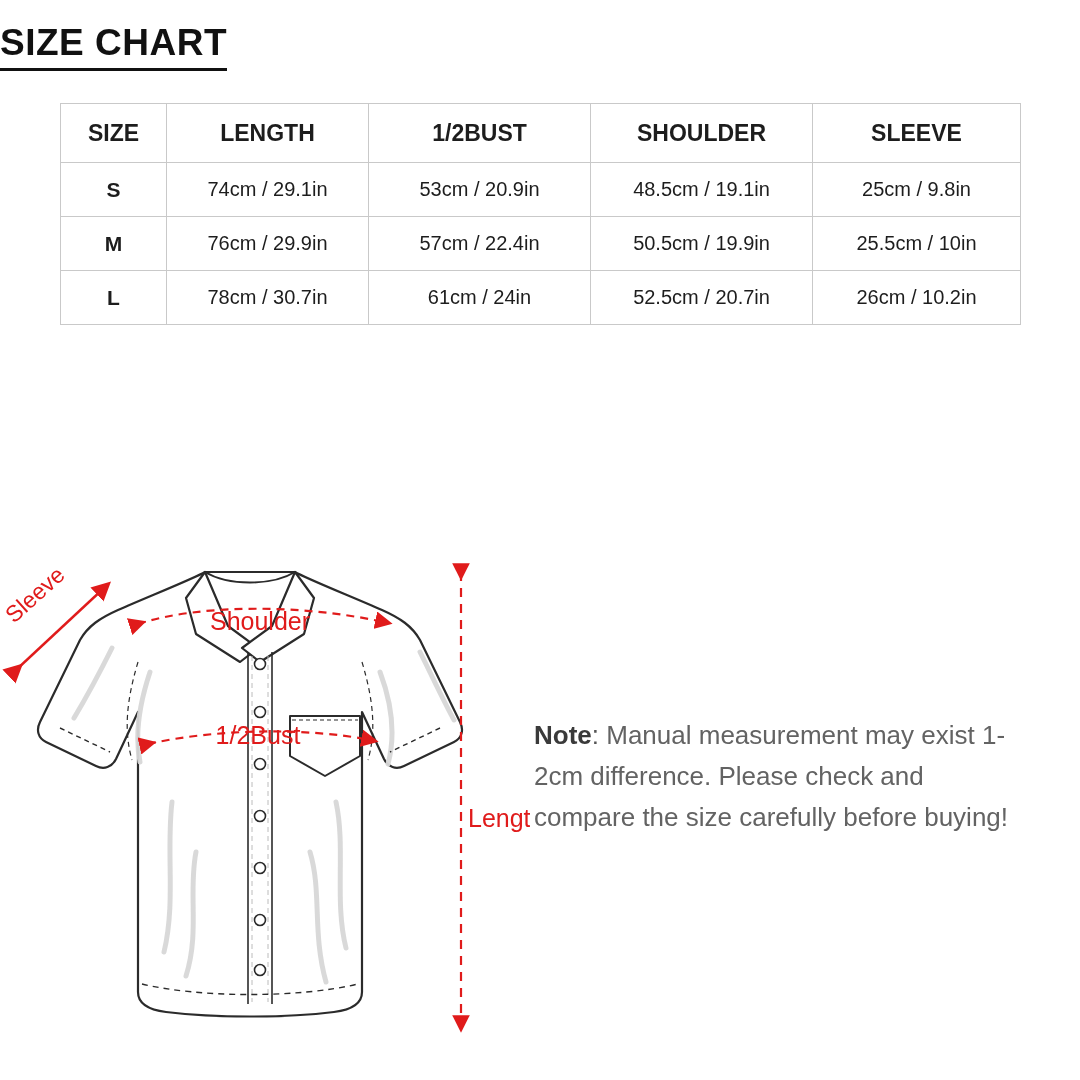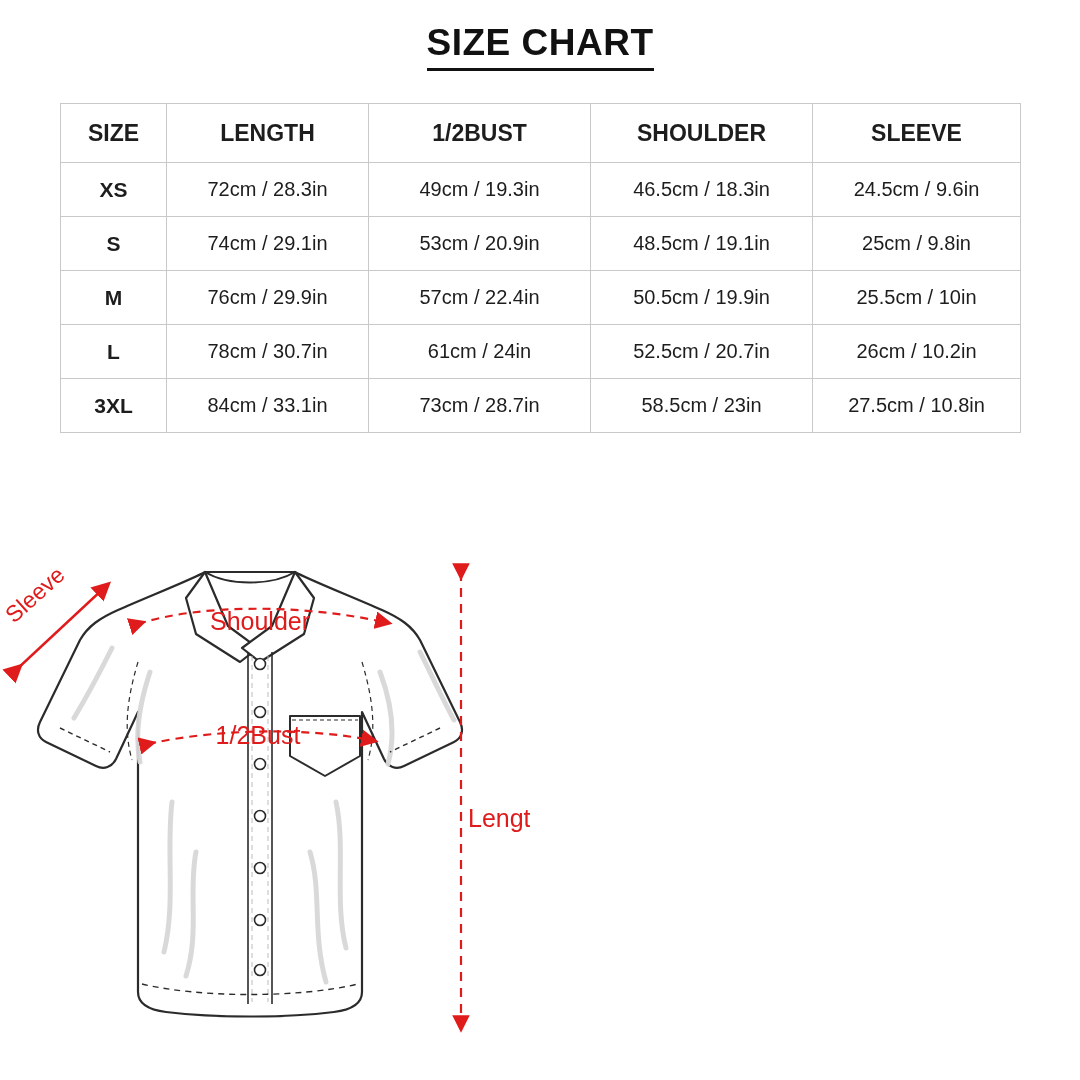--- a/index.html
+++ b/index.html
@@ -11,21 +11,21 @@
     width: 1080px;
     height: 1080px;
     font-family: "Liberation Sans", sans-serif;
     color: #1a1a1a;
     position: relative;
     overflow: hidden;
   }
 
   
   .title-wrap {
-    text-align: center;
+    text-align: left;
     padding-top: 22px;
   }
   .title {
     display: inline-block;
     font-size: 37px;
     font-weight: bold;
     letter-spacing: 0.5px;
     color: #111;
     border-bottom: 3px solid #111;
     padding-bottom: 4px;
@@ -123,53 +123,39 @@
       <tr>
         <th>SIZE</th>
         <th>LENGTH</th>
         <th>1/2BUST</th>
         <th>SHOULDER</th>
         <th>SLEEVE</th>
       </tr>
     </thead>
     <tbody>
       <tr>
-        <td class="size-col">XS</td>
-        <td>72cm / 28.3in</td>
-        <td>49cm / 19.3in</td>
-        <td>46.5cm / 18.3in</td>
-        <td>24.5cm / 9.6in</td>
-      </tr>
-      <tr>
         <td class="size-col">S</td>
         <td>74cm / 29.1in</td>
         <td>53cm / 20.9in</td>
         <td>48.5cm / 19.1in</td>
         <td>25cm / 9.8in</td>
       </tr>
       <tr>
         <td class="size-col">M</td>
         <td>76cm / 29.9in</td>
         <td>57cm / 22.4in</td>
         <td>50.5cm / 19.9in</td>
         <td>25.5cm / 10in</td>
       </tr>
       <tr>
         <td class="size-col">L</td>
         <td>78cm / 30.7in</td>
         <td>61cm / 24in</td>
         <td>52.5cm / 20.7in</td>
         <td>26cm / 10.2in</td>
-      </tr>
-      <tr>
-        <td class="size-col">3XL</td>
-        <td>84cm / 33.1in</td>
-        <td>73cm / 28.7in</td>
-        <td>58.5cm / 23in</td>
-        <td>27.5cm / 10.8in</td>
       </tr>
     </tbody>
   </table>
 </div>
 
 <div class="lower">
 
   <div class="shirt-figure">
     <svg width="530" height="528" viewBox="0 0 530 528" xmlns="http://www.w3.org/2000/svg">
       <defs>
@@ -259,13 +245,16 @@
       </g>
       <text class="label-red" x="258" y="192" font-size="25" text-anchor="middle">1/2Bust</text>
 
       <g>
         <line x1="461" y1="20" x2="461" y2="472" stroke="#e01b1b" stroke-width="2.2" stroke-dasharray="9 7" marker-start="url(#arrRed)" marker-end="url(#arrRed)"></line>
       </g>
       <text class="label-red" x="468" y="275" font-size="25">Length</text>
     </svg>
   </div>
 
+  <div class="note">
+    <b>Note</b><span>: </span><span class="note-body">Manual measurement may exist 1-2cm difference. Please check and compare the size carefully before buying!</span>
+  </div>
 </div>
 
 </body></html>

